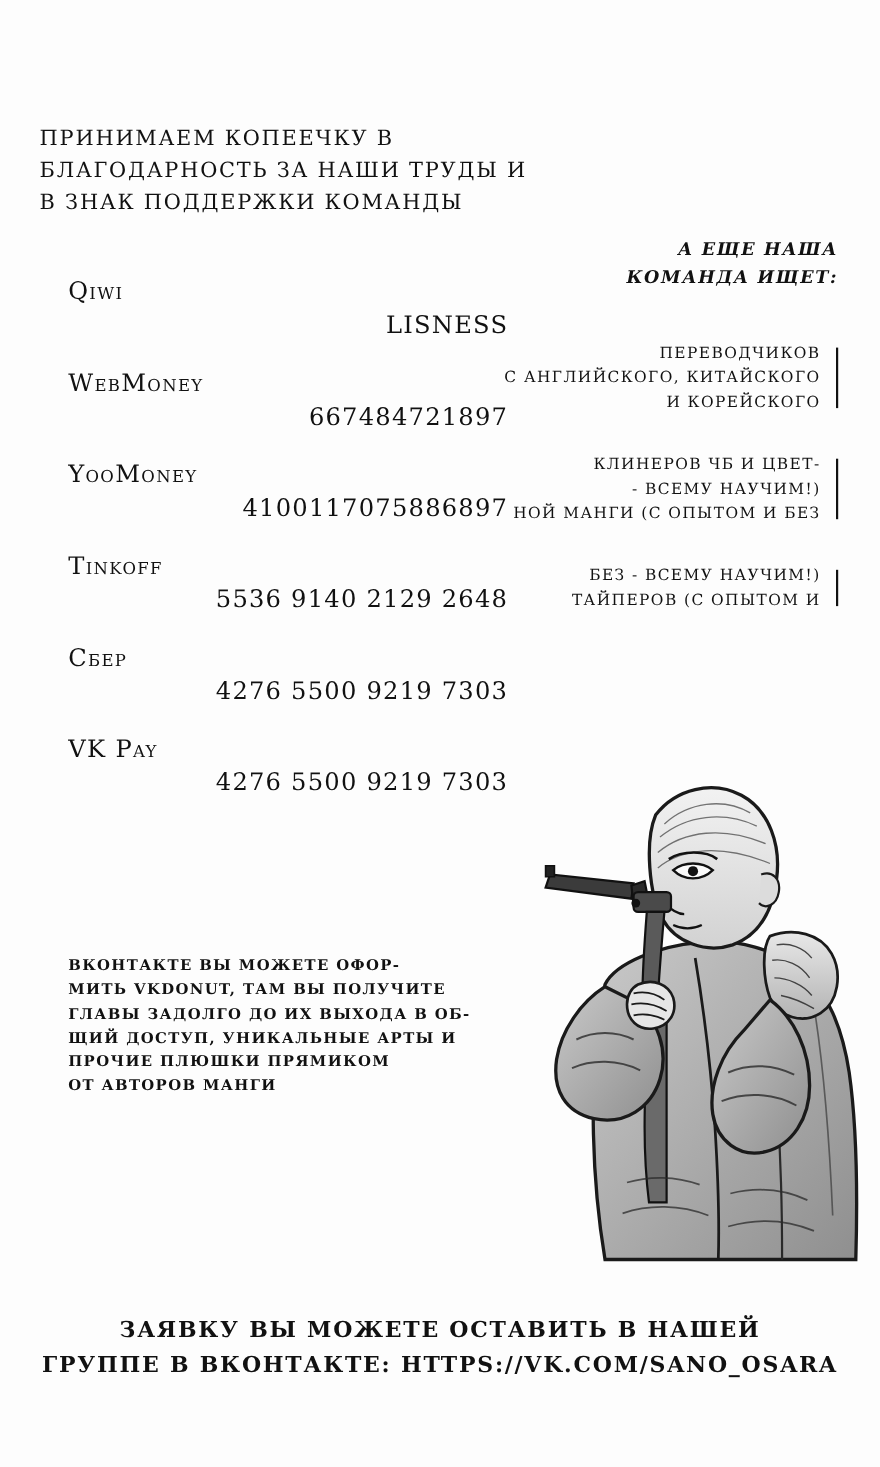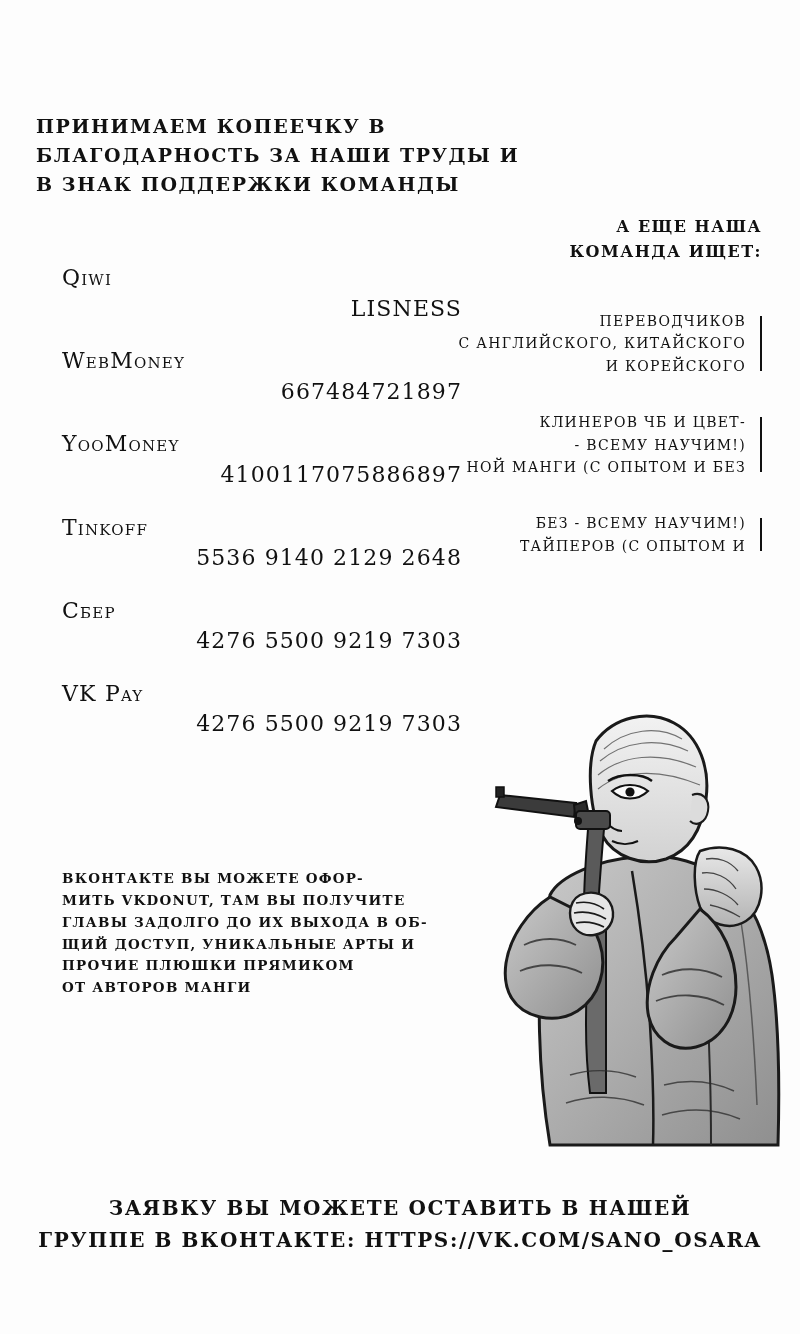--- a/index.html
+++ b/index.html
@@ -22,21 +22,21 @@
     background: #fdfdfd;
   }
 
   
   .headline {
     position: absolute;
     left: 36px;
     top: 112px;
     width: 540px;
     font-family: "DejaVu Serif", serif;
-    font-weight: 700;
+    font-weight: 400;
     font-size: 19px;
     letter-spacing: 1.6px;
     line-height: 1.52;
     text-transform: uppercase;
     color: #111;
   }
   .headline div { white-space: nowrap; }
 
   
   .right-head {
@@ -44,27 +44,27 @@
     right: 38px;
     top: 215px;
     width: 330px;
     text-align: right;
     font-weight: 700;
     font-size: 16px;
     letter-spacing: 1.5px;
     line-height: 1.55;
     text-transform: uppercase;
   }
-  .right-head div { white-space: nowrap; }
+  .right-head div { white-space: nowrap; font-style: italic; }
 
   
   .pay-list {
     position: absolute;
     left: 62px;
-    top: 264px;
+    top: 252px;
     width: 400px;
   }
   .pay-item { margin-bottom: 24px; }
   .pay-label {
     font-size: 22px;
     letter-spacing: 1.2px;
     line-height: 1.25;
     font-variant: small-caps;
     text-transform: capitalize;
   }

